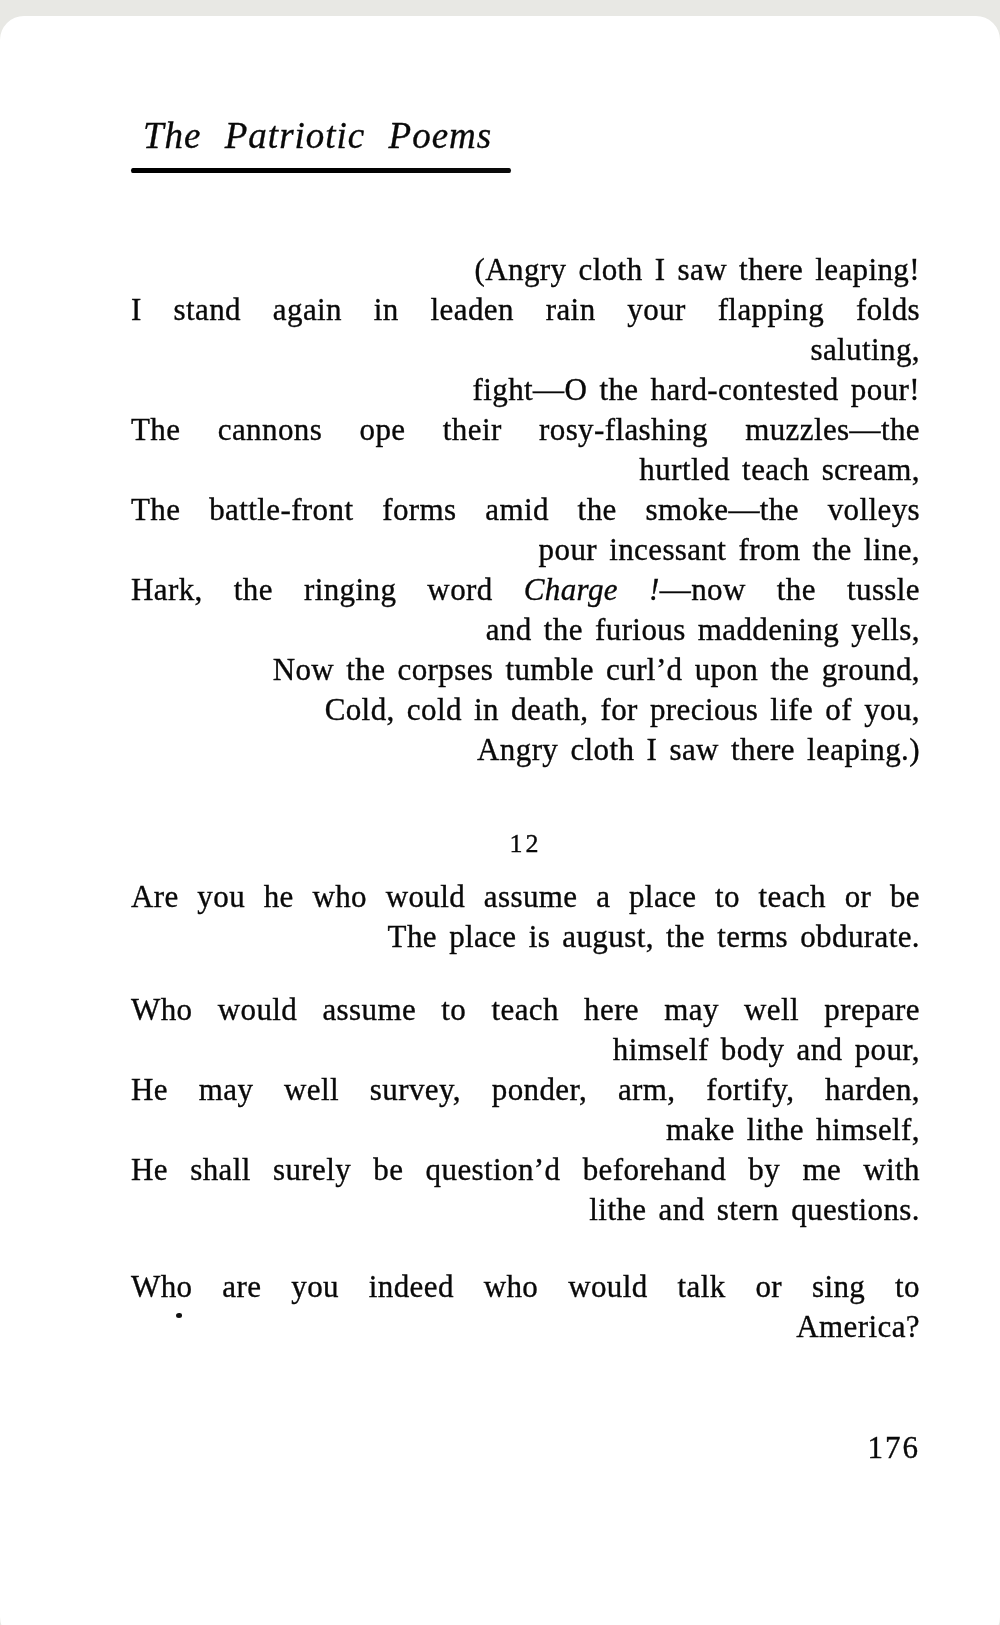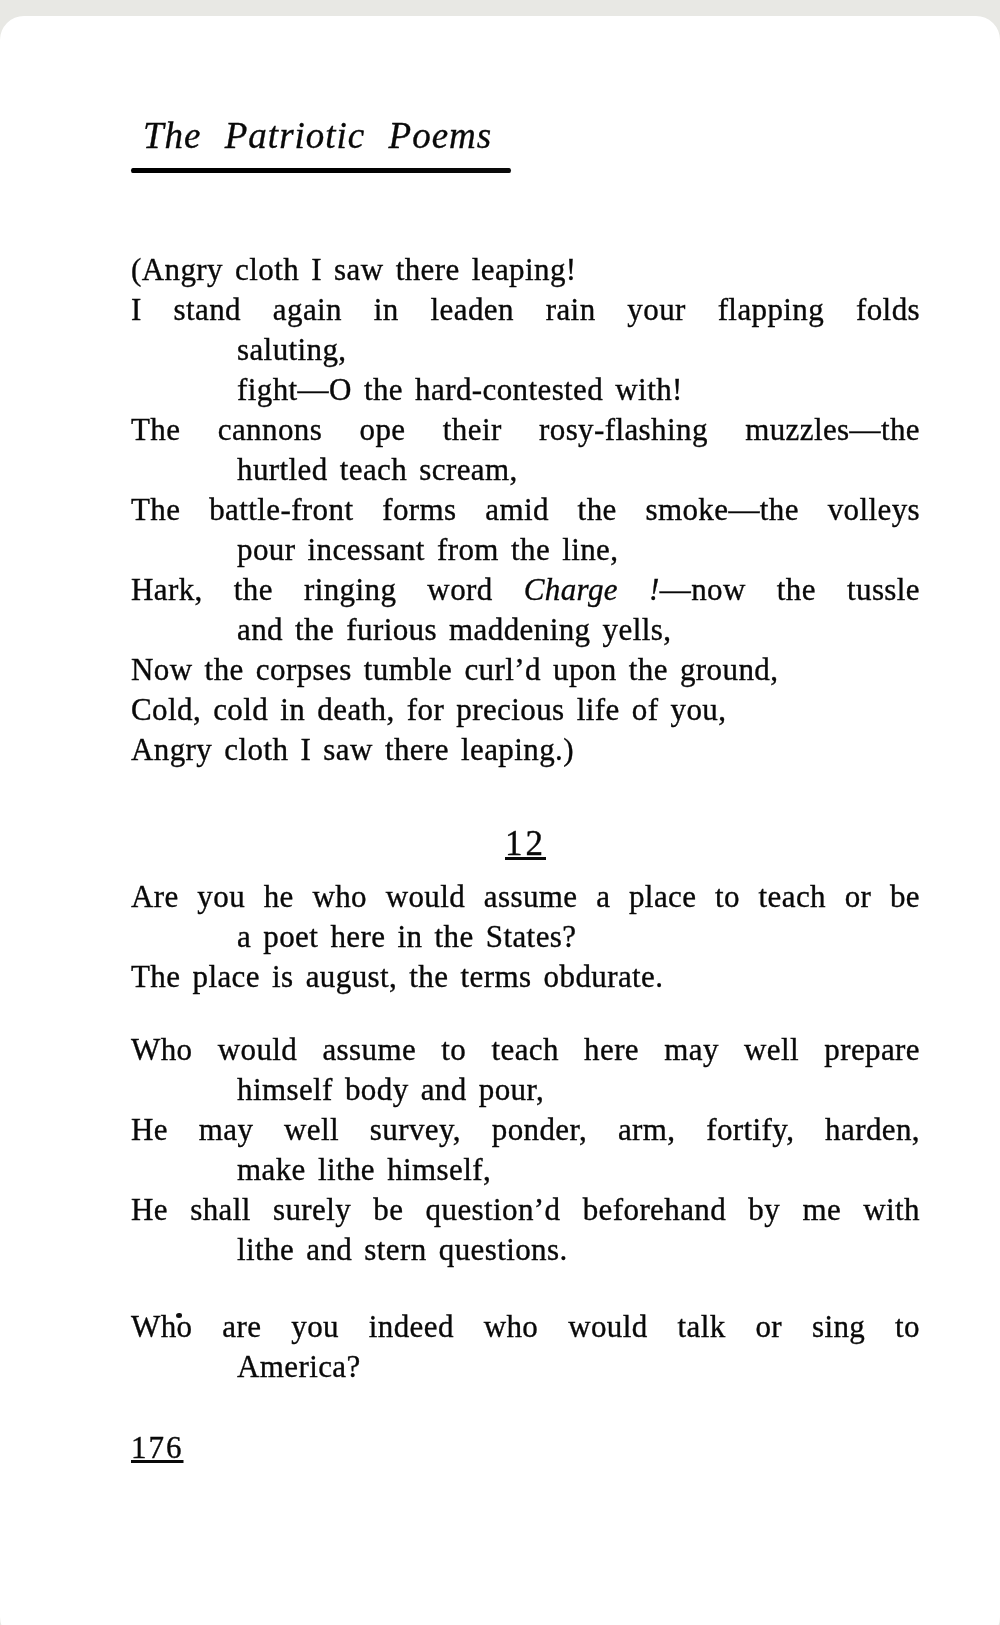--- a/index.html
+++ b/index.html
@@ -39,44 +39,42 @@
   .poem {
     position: absolute;
     left: 131px;
     top: 234px;
     width: 789px;
     font-size: 31px;
     line-height: 40px;
     letter-spacing: 0.4px;
     word-spacing: 4px;
   }
-  .line { min-height: 40px; }
+  .line { min-height: 40px; text-align: right; }
   .line.cont { padding-left: 106px; }
   .line.j { text-align: justify; text-align-last: justify; }
   .it { font-style: italic; }
   .secnum {
     text-align: center;
-    font-size: 35px;
+    font-size: 26px;
     letter-spacing: 3px;
     line-height: 40px;
-    text-decoration: underline;
   }
   .b1 { margin-top: 54px; margin-bottom: 13px; }
   .b3 { margin-top: 33px; }
   .b4 { margin-top: 37px; }
   .pageno {
     position: absolute;
     left: 131px;
     top: 1412px;
     width: 789px;
-    text-align: left;
+    text-align: right;
     font-size: 31px;
     letter-spacing: 2px;
     line-height: 40px;
-    text-decoration: underline;
   }
   .speck {
     position: absolute;
     left: 176px;
     top: 1297px;
     width: 6px;
     height: 5px;
     background: #111;
     border-radius: 50% 40% 50% 50%;
   }
@@ -85,35 +83,34 @@
 <body>
 
 <div class="page">
   <h1 class="header">The Patriotic Poems</h1>
   <div class="rule"></div>
   <div class="poem" id="poem">
       <div class="b0 stanza">
         <div class="line"><span>(Angry cloth I saw there leaping!</span></div>
         <div class="line j"><span>I stand again in leaden rain your flapping folds</span></div>
         <div class="line cont"><span>saluting,</span></div>
-        <div class="line cont"><span>fight—O the hard-contested with!</span></div>
+        <div class="line cont"><span>fight—O the hard-contested pour!</span></div>
         <div class="line j"><span>The cannons ope their rosy-flashing muzzles—the</span></div>
         <div class="line cont"><span>hurtled teach scream,</span></div>
         <div class="line j"><span>The battle-front forms amid the smoke—the volleys</span></div>
         <div class="line cont"><span>pour incessant from the line,</span></div>
         <div class="line j"><span>Hark, the ringing word </span><span class="it">Charge !</span><span>—now the tussle</span></div>
         <div class="line cont"><span>and the furious maddening yells,</span></div>
         <div class="line"><span>Now the corpses tumble curl’d upon the ground,</span></div>
         <div class="line"><span>Cold, cold in death, for precious life of you,</span></div>
         <div class="line"><span>Angry cloth I saw there leaping.)</span></div>
       </div>
       <div class="b1 secnum">12</div>
       <div class="b2 stanza">
         <div class="line j"><span>Are you he who would assume a place to teach or be</span></div>
-        <div class="line cont"><span>a poet here in the States?</span></div>
         <div class="line"><span>The place is august, the terms obdurate.</span></div>
       </div>
       <div class="b3 stanza">
         <div class="line j"><span>Who would assume to teach here may well prepare</span></div>
         <div class="line cont"><span>himself body and pour,</span></div>
         <div class="line j"><span>He may well survey, ponder, arm, fortify, harden,</span></div>
         <div class="line cont"><span>make lithe himself,</span></div>
         <div class="line j"><span>He shall surely be question’d beforehand by me with</span></div>
         <div class="line cont"><span>lithe and stern questions.</span></div>
       </div>

